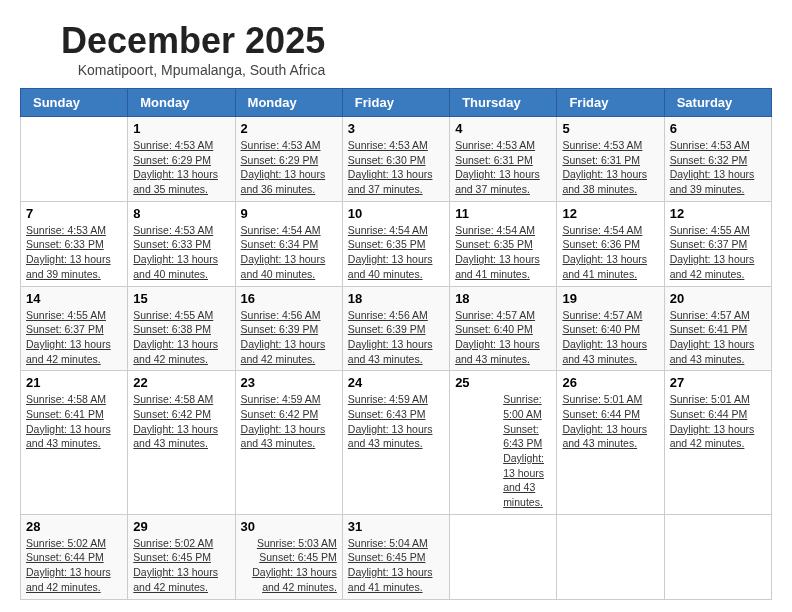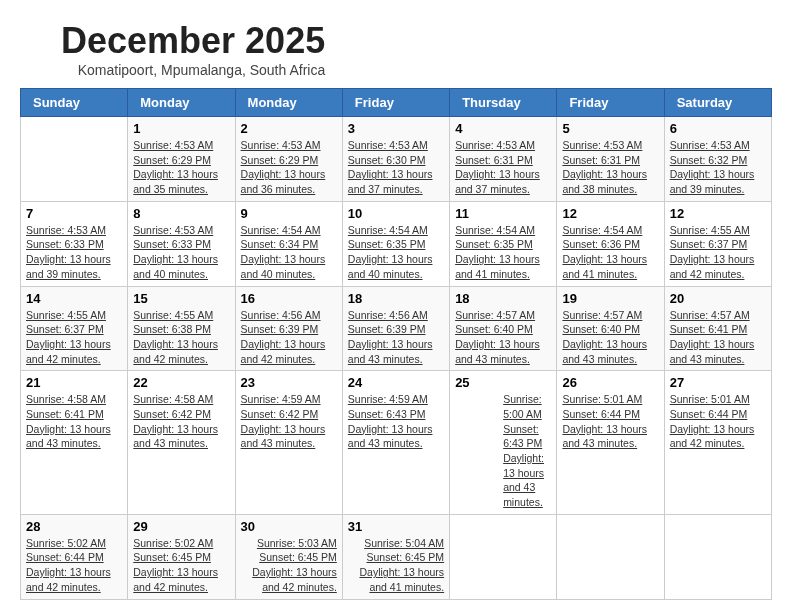--- a/index.html
+++ b/index.html
@@ -313,21 +313,21 @@
         </td>
         <td>
           <span class="day-number">30</span>
           <div class="day-info" style="white-space: pre-line; text-align: right;">Sunrise: 5:03 AM
 Sunset: 6:45 PM
 Daylight: 13 hours
 and 42 minutes.</div>
         </td>
         <td>
           <span class="day-number">31</span>
-          <div class="day-info" style="white-space: pre-line; text-align: right;">Sunrise: 5:04 AM
+          <div class="day-info" style="white-space: pre-line;">Sunrise: 5:04 AM
 Sunset: 6:45 PM
 Daylight: 13 hours
 and 41 minutes.</div>
         </td>
         <td class="empty"></td>
         <td class="empty"></td>
         <td class="empty"></td>
       </tr>
     </tbody>
 </table>

